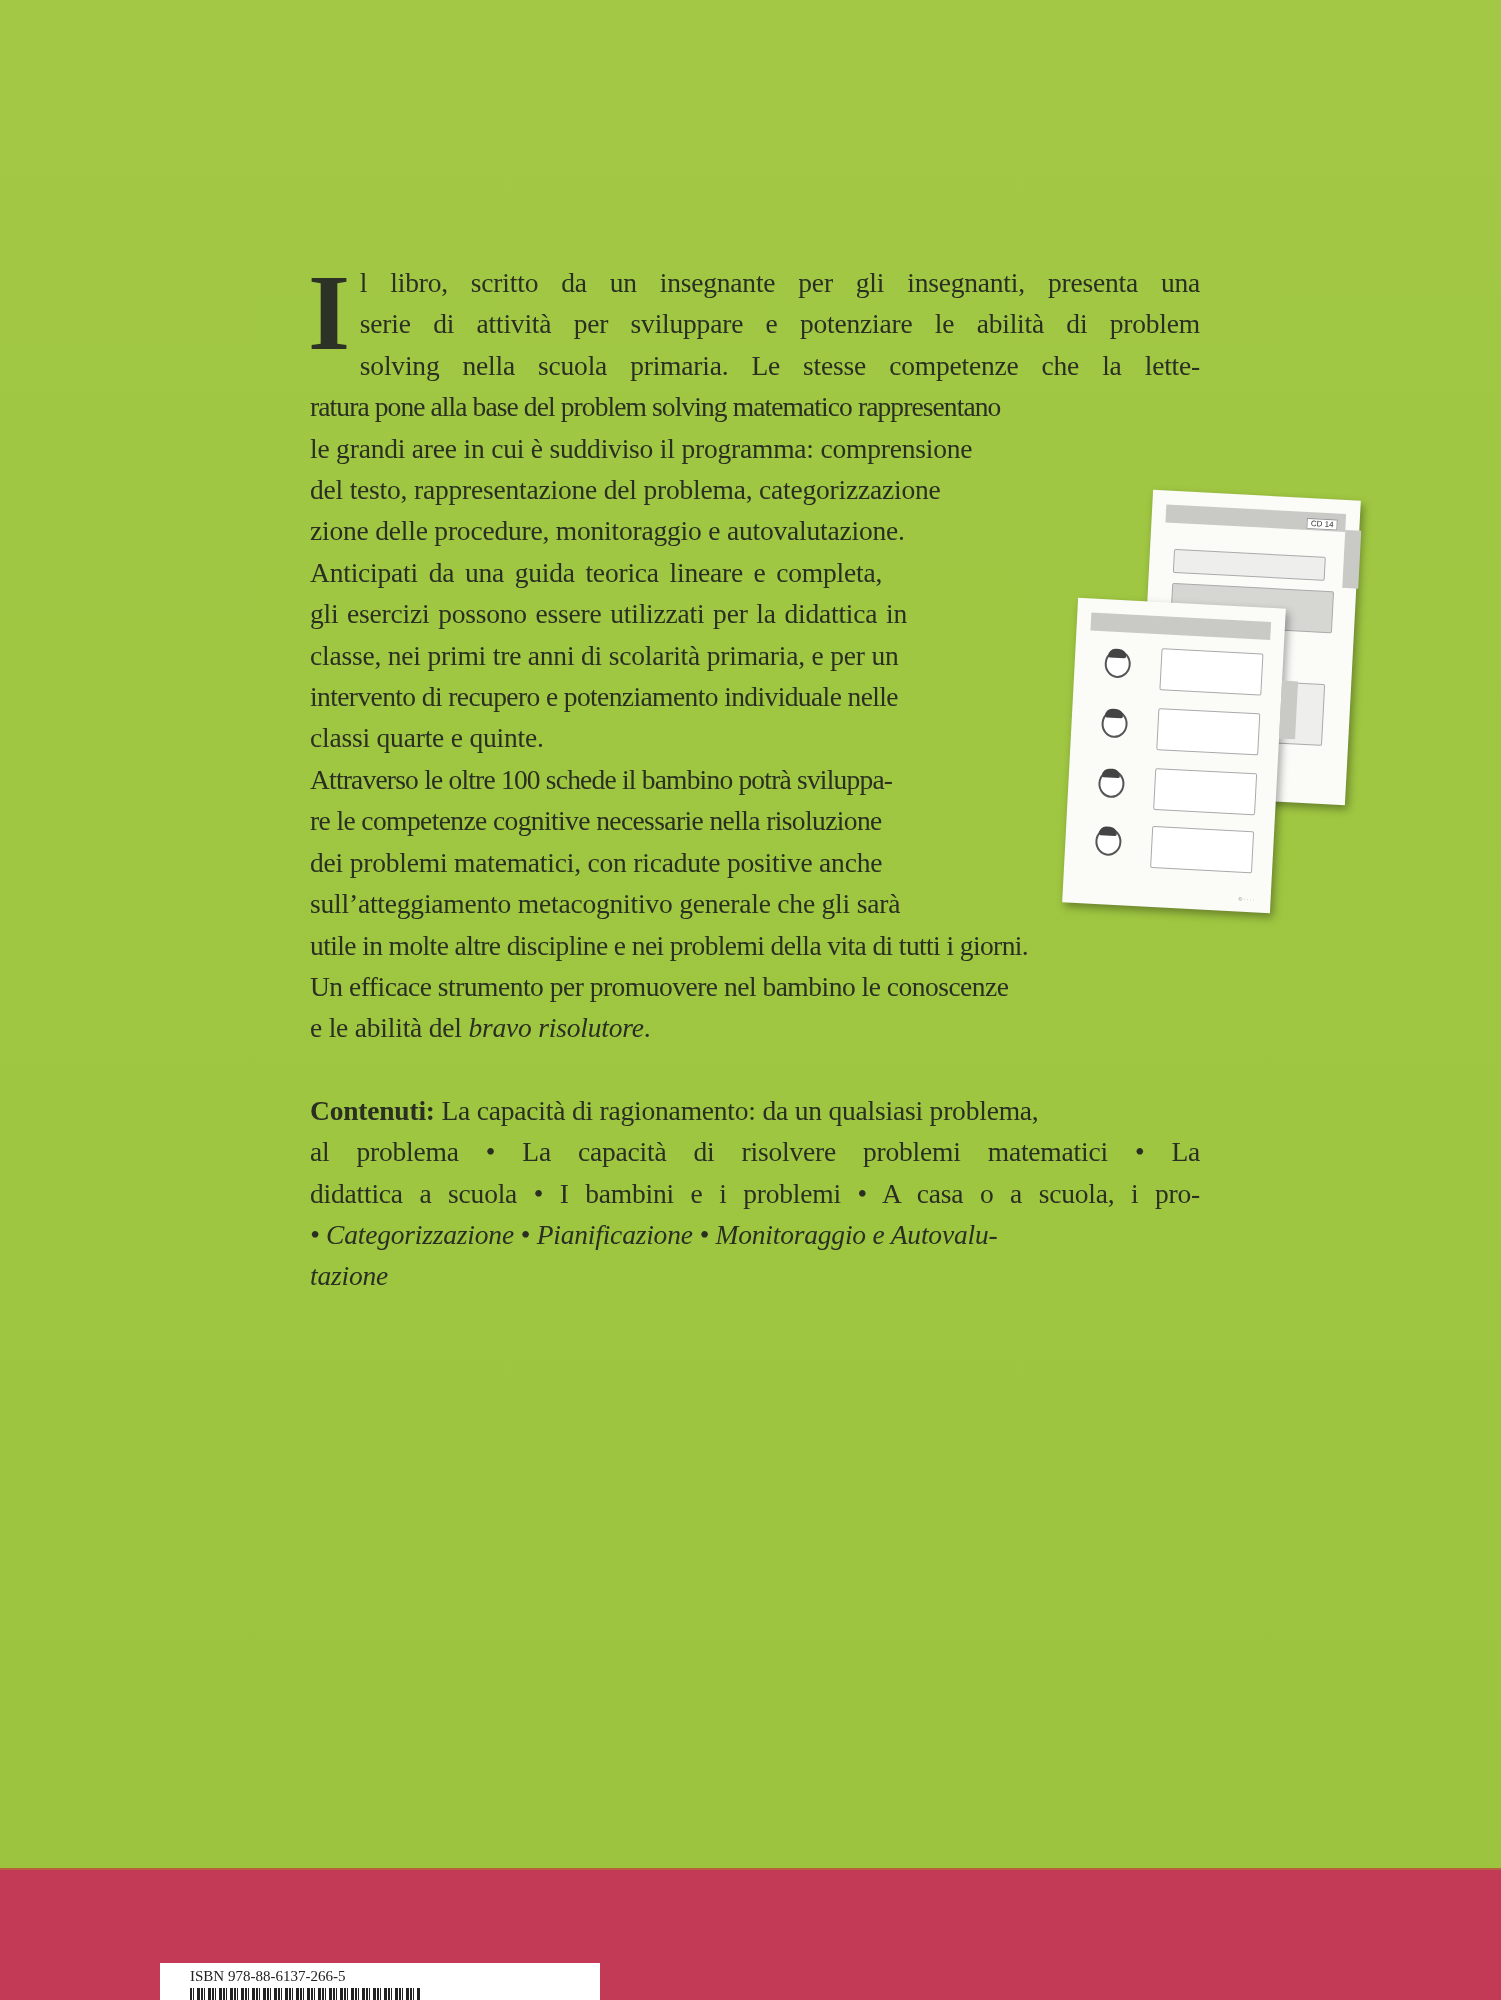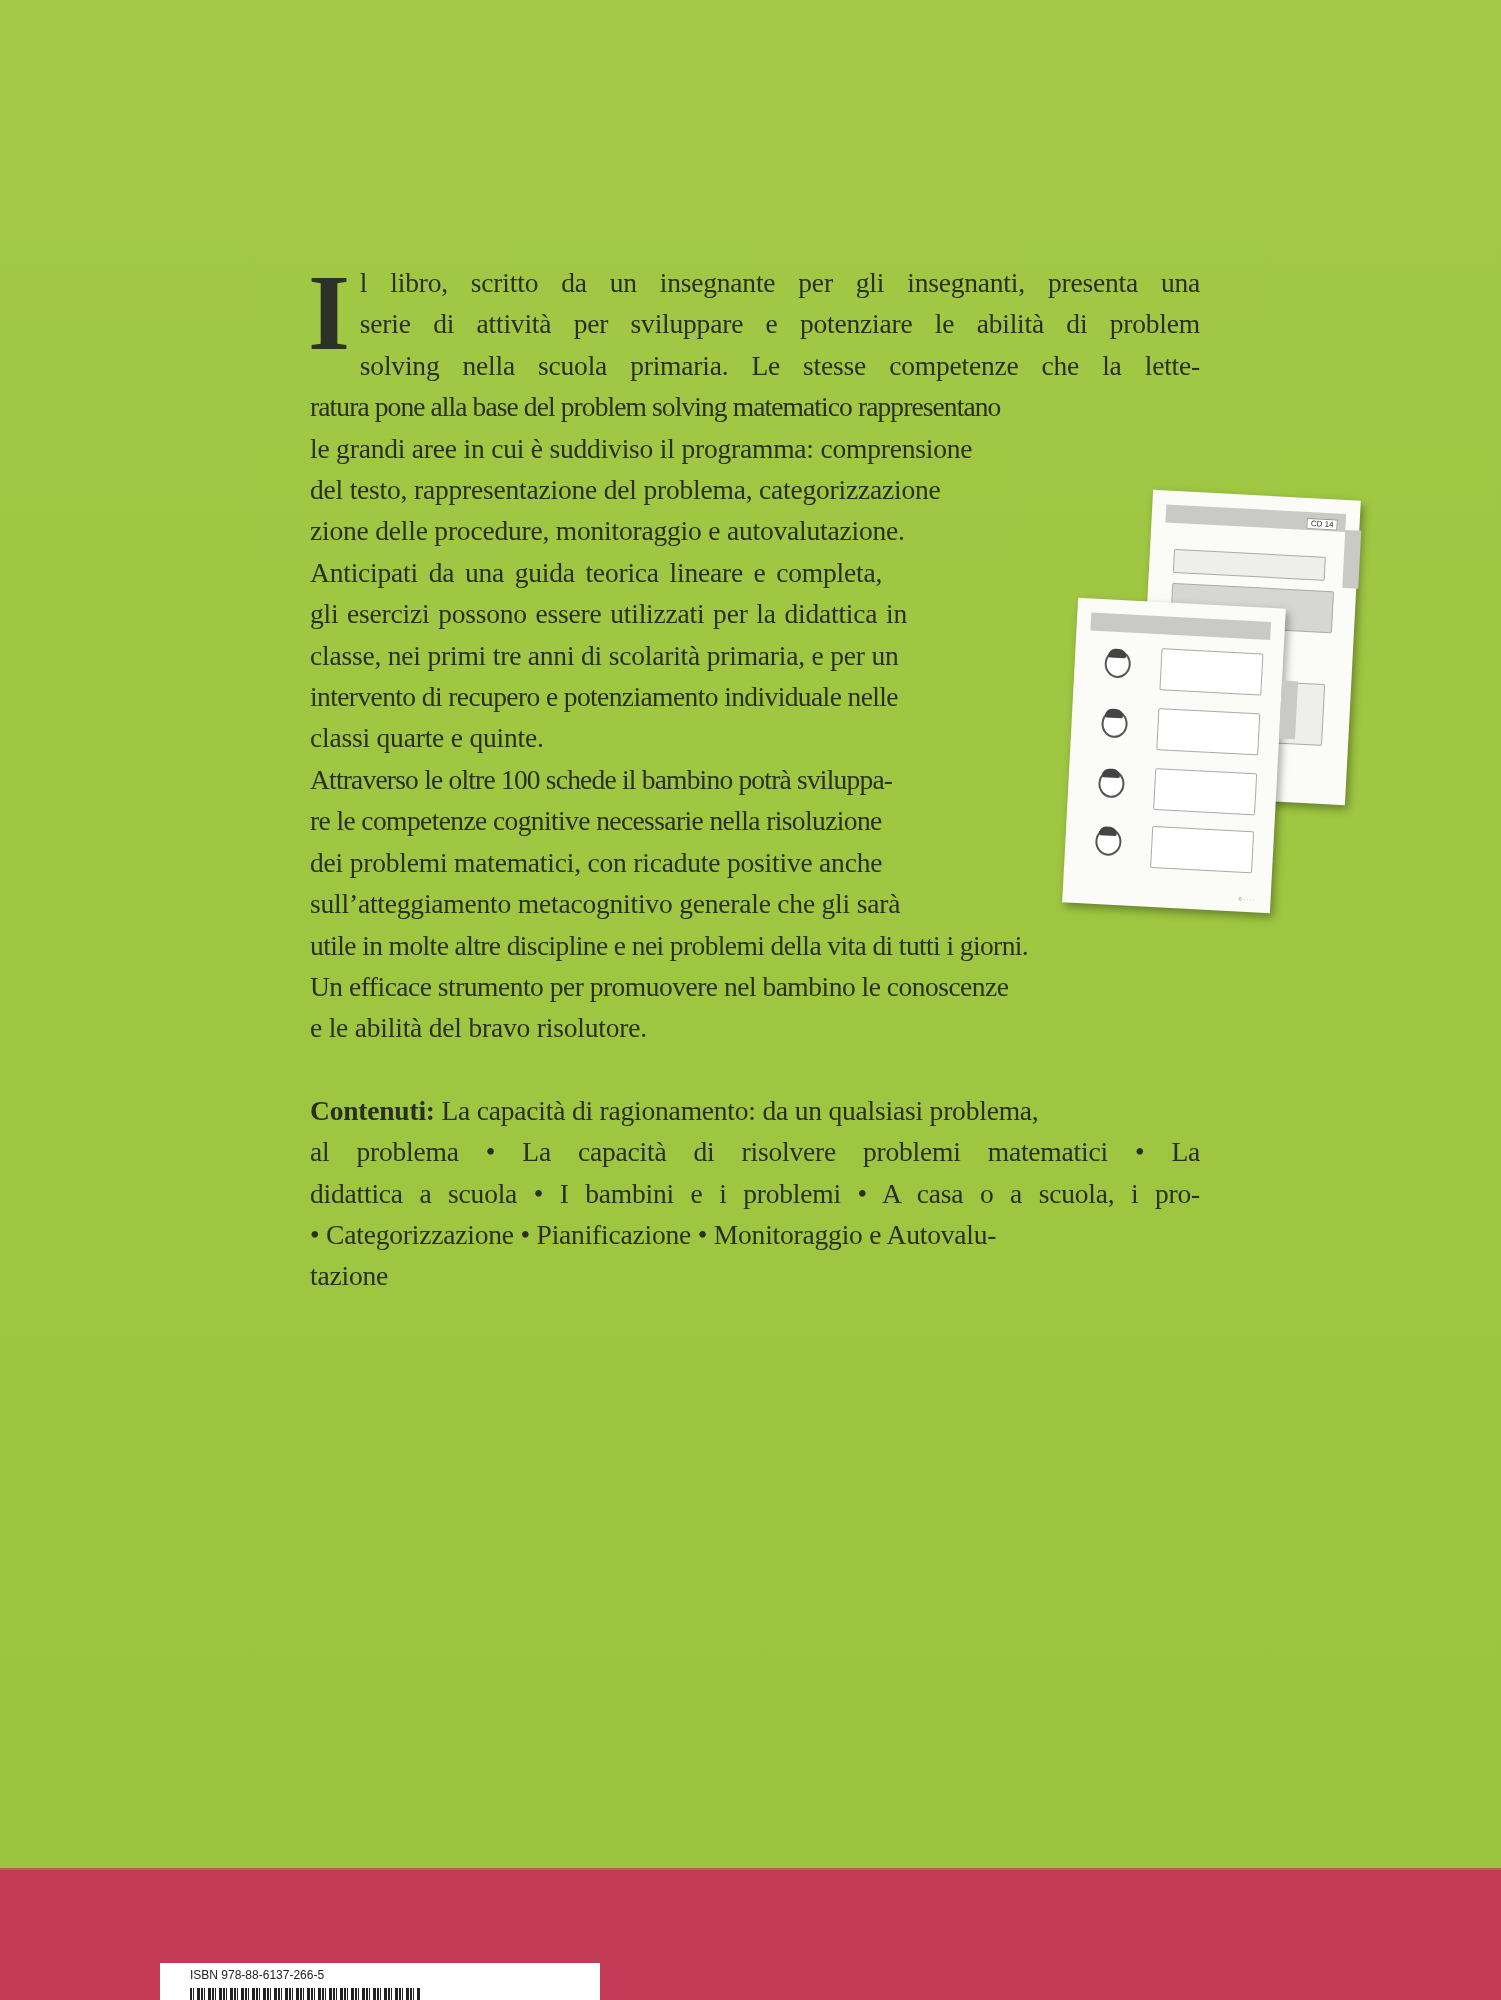--- a/index.html
+++ b/index.html
@@ -6,35 +6,35 @@
   body{width:1501px;height:2000px;position:relative;overflow:hidden;background:#9fc742;
     font-family:"Liberation Serif","DejaVu Serif",serif;color:#2a2f22;}
   .cover{position:absolute;left:0;top:0;width:1501px;height:1868px;
     background:linear-gradient(180deg,#a2c845 0%,#9ec640 60%,#9cc43f 100%);}
   .red{position:absolute;left:0;top:1868px;width:1501px;height:132px;background:#c23a55;border-top:2px solid #b8603c;}
   .text{position:absolute;left:310px;top:262px;width:890px;font-size:27.5px;line-height:41.4px;letter-spacing:-0.2px;}
   .text p{margin:0;}
   .dropcap{float:left;font-size:108px;line-height:90px;font-weight:bold;margin:6px 10px -4px -2px;color:#2c3326;height:112px;}
   .line{display:block;white-space:nowrap;}
   .j{text-align:justify;text-align-last:justify;}
-  .it{}
+  .it{font-style:italic;}
   .b{font-weight:bold;margin-top:15px;}
   .gap{height:41px;}
   .page{position:absolute;background:#fbfbf8;box-shadow:3px 4px 8px rgba(0,0,0,.35);}
   .page.back{left:1145px;top:495px;width:208px;height:305px;transform:rotate(3deg);}
   .page.front{left:1070px;top:603px;width:208px;height:305px;transform:rotate(3deg);}
   .pg-head{position:absolute;left:14px;top:14px;right:14px;height:18px;background:#c9c9c6;}
   .pg-tag{position:absolute;right:-2px;background:#c9c9c6;width:16px;height:58px;}
   .pg-box{position:absolute;background:#eeeeec;border:1px solid #aaa;border-radius:2px;}
   .pg-badge{position:absolute;right:22px;top:20px;font-size:8px;font-family:"Liberation Sans",sans-serif;background:#fff;border:1px solid #999;padding:0 3px;color:#333;}
   .face{position:absolute;width:22px;height:24px;border-radius:50%;border:2px solid #555;background:#fff;}
   .face::before{content:"";position:absolute;left:1px;top:-3px;width:18px;height:9px;background:#444;border-radius:8px 8px 2px 2px;}
   .foot{position:absolute;bottom:10px;right:16px;font-size:5px;color:#777;font-family:"Liberation Sans",sans-serif;}
   .isbn{position:absolute;left:160px;top:1963px;width:440px;height:40px;background:#fff;}
-  .isbn span{position:absolute;left:30px;top:5px;font-family:Liberation Sans, sans-serif;font-size:12px;color:#222;}
+  .isbn span{position:absolute;left:30px;top:5px;font-family:Liberation Serif, serif;font-size:15px;color:#222;}
   .bars{position:absolute;left:30px;top:25px;width:230px;height:14px;
     background:repeating-linear-gradient(90deg,#222 0 2px,#fff 2px 3px,#222 3px 4px,#fff 4px 7px,#222 7px 10px,#fff 10px 11px);}
 </style>
 </head>
 <body>
 
 <div class="cover"></div>
 
 <div class="text">
   <p>

